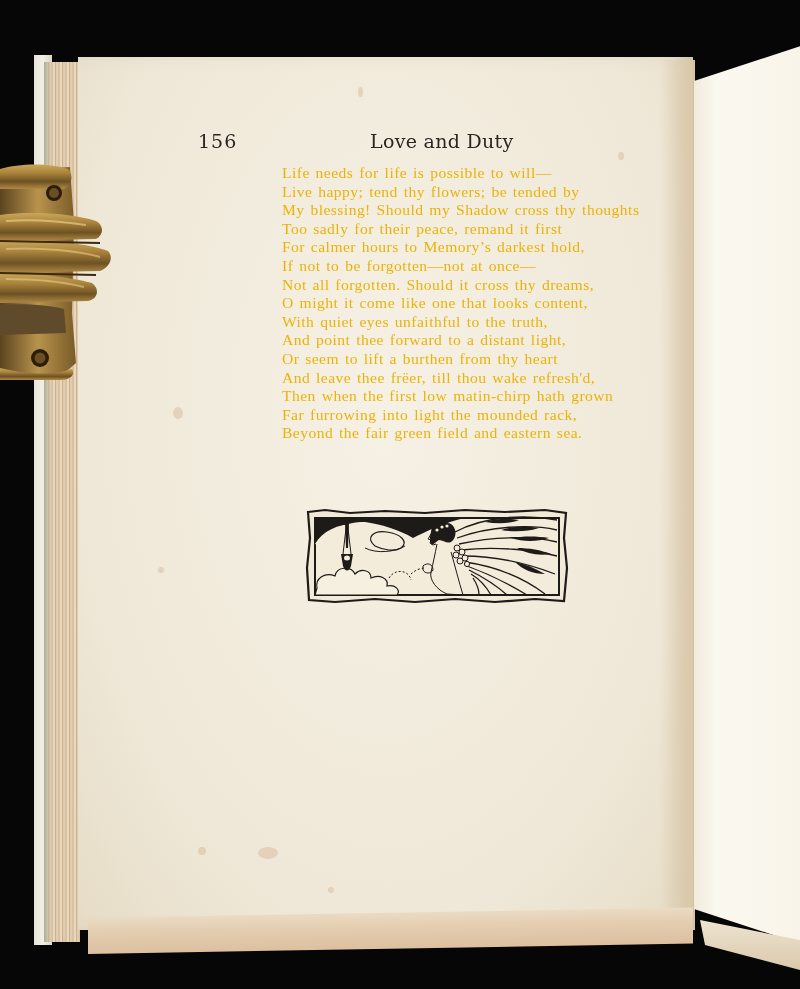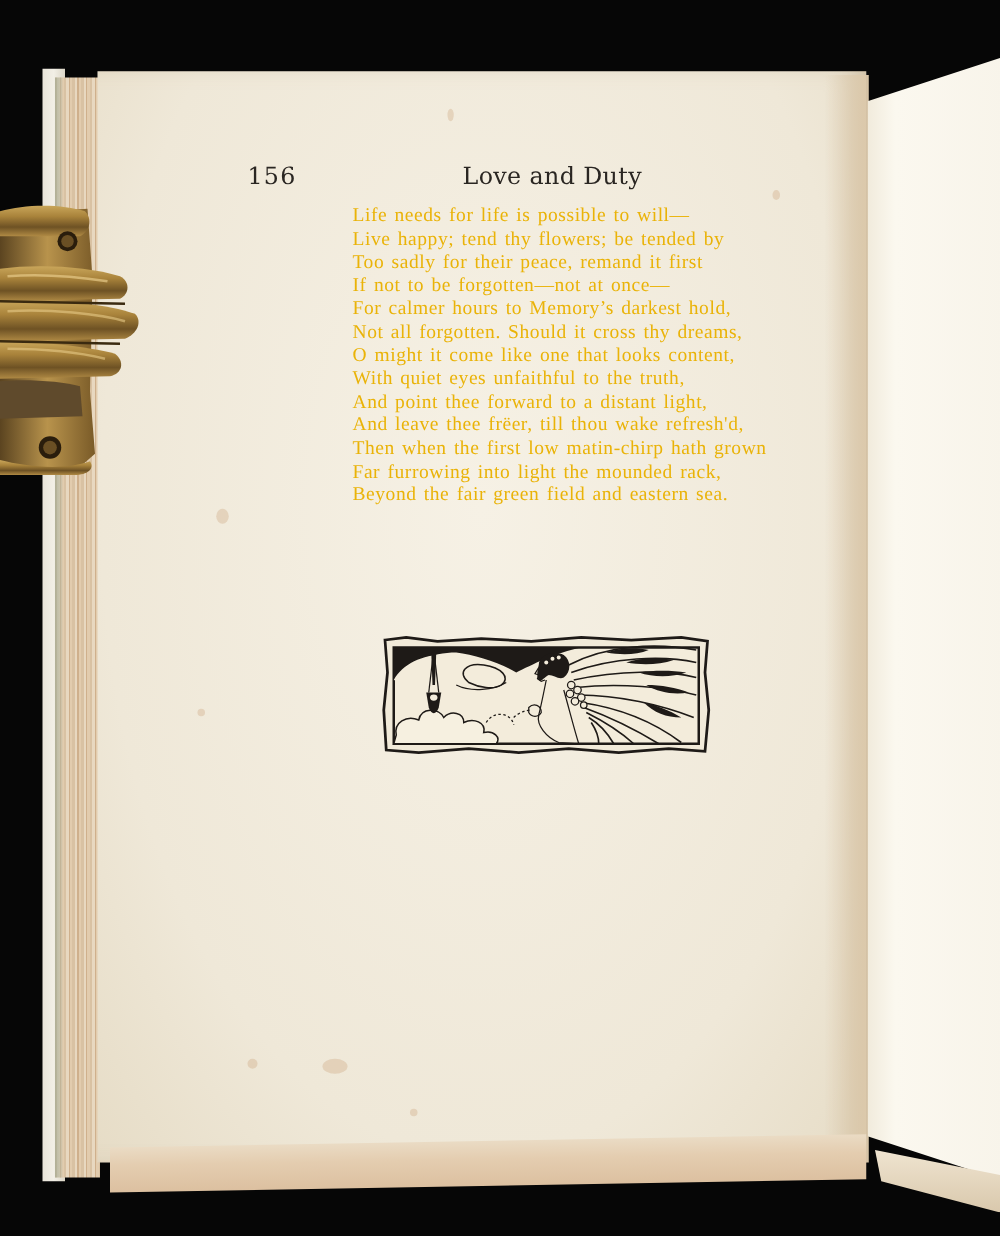--- a/index.html
+++ b/index.html
@@ -174,27 +174,29 @@
 
   <div class="page-right"></div>
   <div class="page-right-edge"></div>
 
   <div class="folio">156</div>
   <div class="running-head">Love and Duty</div>
 
   <div class="poem">
     <div>Life needs for life is possible to will—</div>
     <div>Live happy; tend thy flowers; be tended by</div>
+    <div>My blessing!  Should my Shadow cross thy thoughts</div>
     <div>Too sadly for their peace, remand it first</div>
+    <div>For calmer hours to Memory’s darkest hold,</div>
     <div>If not to be forgotten—not at once—</div>
-    <div>For calmer hours to Memory’s darkest hold,</div>
     <div>Not all forgotten.  Should it cross thy dreams,</div>
     <div>O might it come like one that looks content,</div>
     <div>With quiet eyes unfaithful to the truth,</div>
     <div>And point thee forward to a distant light,</div>
+    <div>Or seem to lift a burthen from thy heart</div>
     <div>And leave thee frëer, till thou wake refresh'd,</div>
     <div>Then when the first low matin-chirp hath grown</div>
     <div>Far furrowing into light the mounded rack,</div>
     <div>Beyond the fair green field and eastern sea.</div>
   </div>
 
   <svg class="vignette" viewBox="0 0 264 96" xmlns="http://www.w3.org/2000/svg">
 
     <path d="M3,4 L20,2 L45,5 L80,3 L120,5 L160,2 L200,4 L240,2 L261,5 L259,30 L262,60 L259,93 L230,91 L190,94 L150,91 L110,94 L70,91 L30,94 L4,92 L2,60 L5,30 Z" fill="#f1ead9" stroke="#1e1a17" stroke-width="2.2"></path>
 

